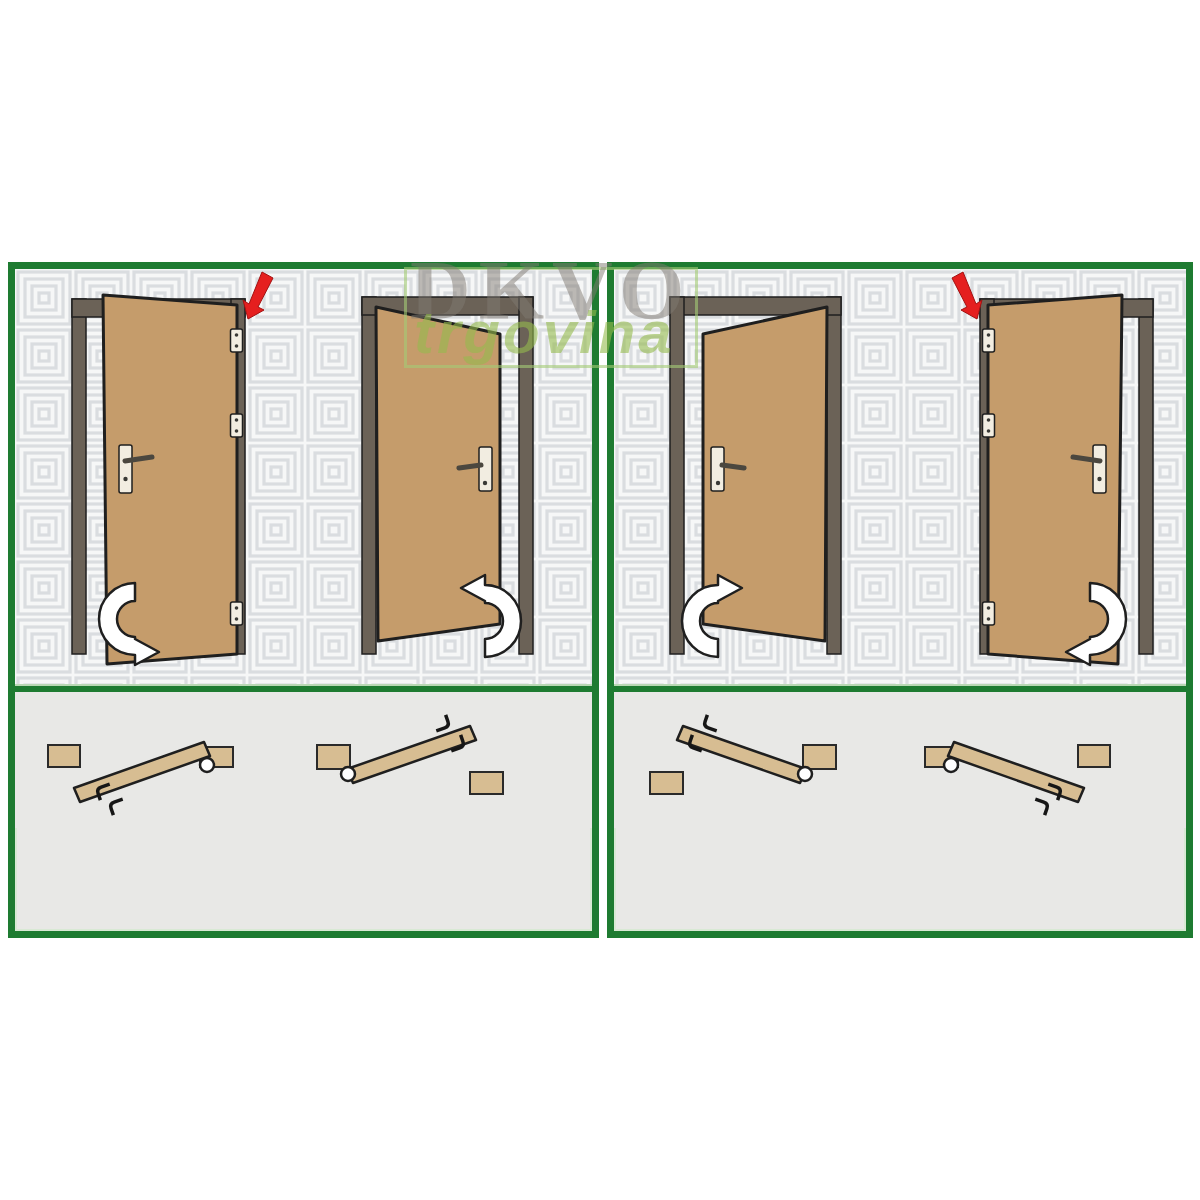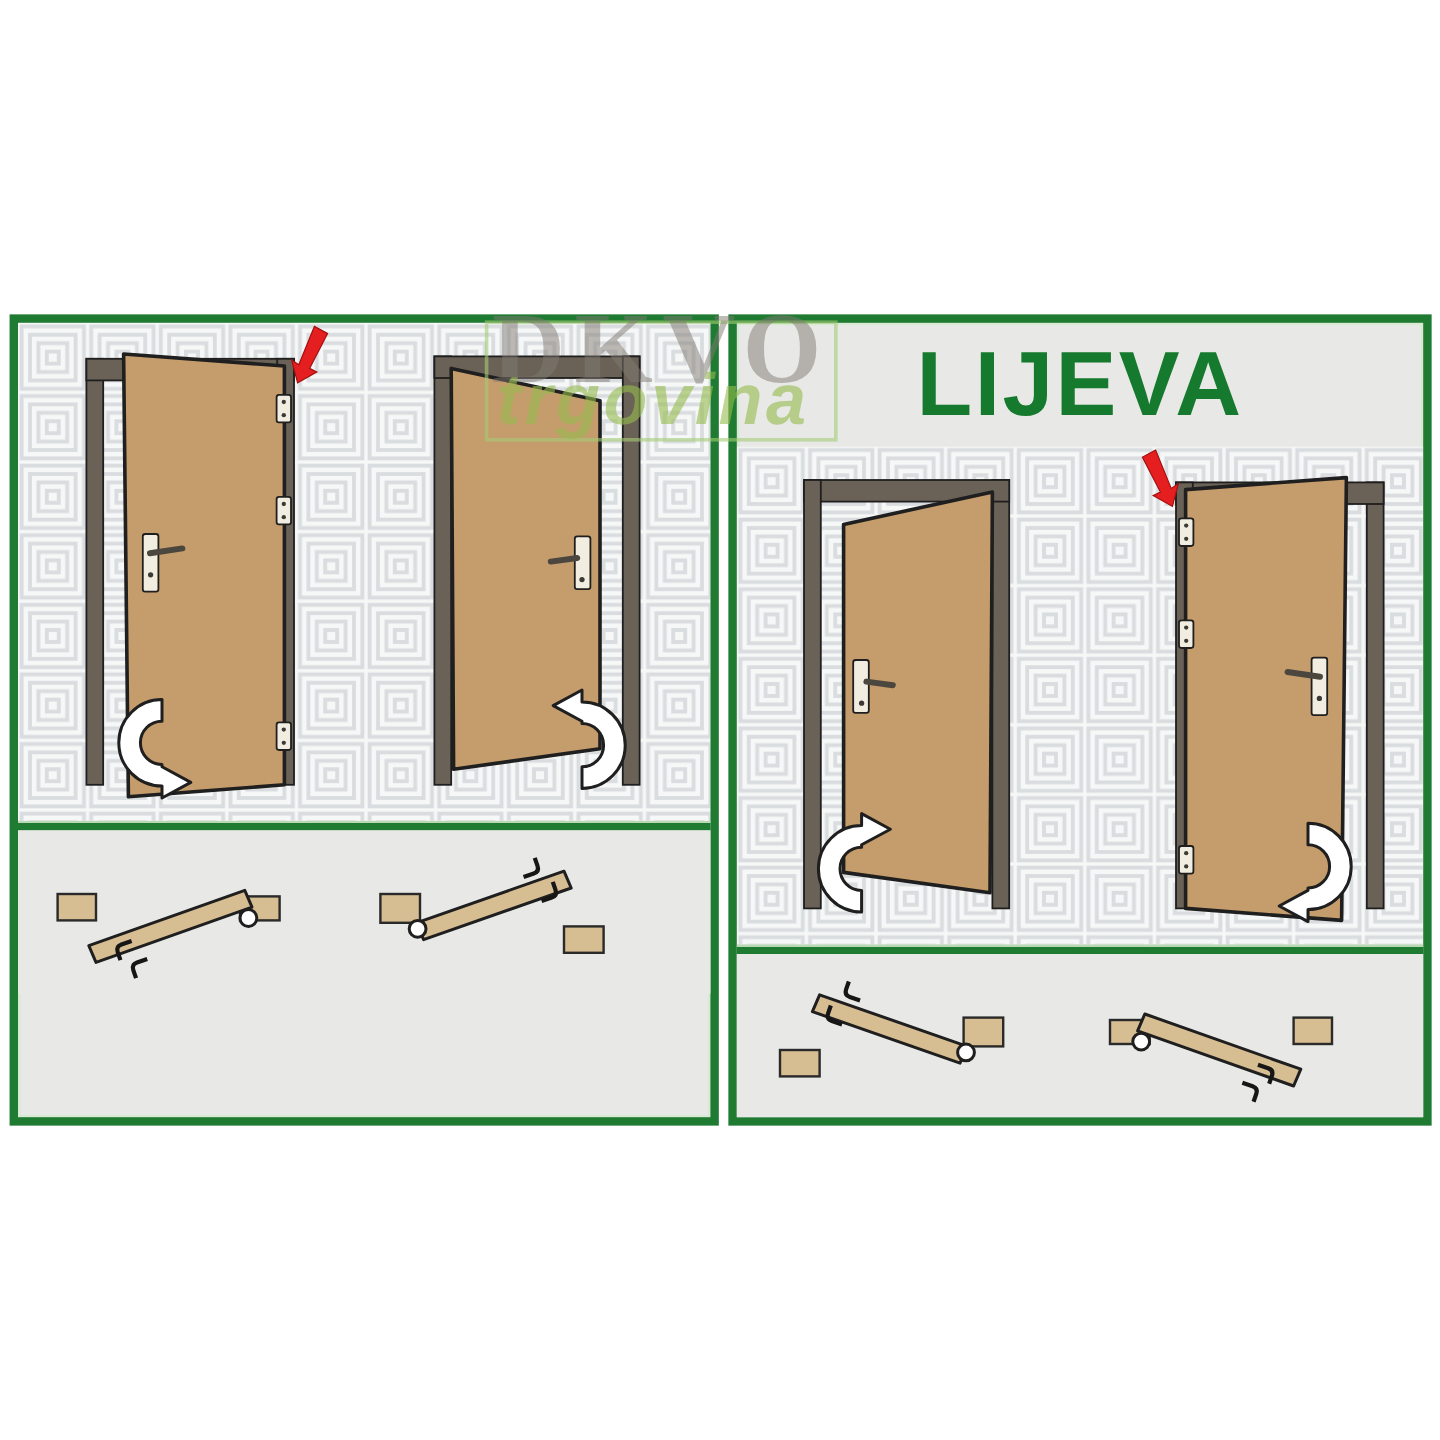--- a/index.html
+++ b/index.html
@@ -154,23 +154,20 @@
           <polygon points="332,77 455,34 461,48 338,91" class="planbar"></polygon>
           <path class="hook" d="M12,-2 H3 Q-2,-2 -2,3 V10" transform="translate(432,33) rotate(161)"></path>
           <path class="hook" d="M12,-2 H3 Q-2,-2 -2,3 V10" transform="translate(447,53) rotate(161)"></path>
           <circle cx="333" cy="82" r="7" class="pivot"></circle>
         </g>
       </svg>
     </div>
   </section>
 
   <section class="panel panel-right">
-    <div class="panel-header">
-      <h1>LIJEVA</h1>
-    </div>
 
     <div class="wall">
       <svg width="572" height="415" viewBox="0 0 572 415">
         <defs>
           <pattern id="mz-r" width="58" height="58" patternUnits="userSpaceOnUse">
             <rect width="58" height="58" fill="#f6f7f7"></rect>
             <rect x="3" y="3" width="52" height="52" fill="none" stroke="#dadde0" stroke-width="3.2"></rect>
             <rect x="10" y="10" width="38" height="38" fill="none" stroke="#dadde0" stroke-width="3.2"></rect>
             <rect x="17" y="17" width="24" height="24" fill="none" stroke="#dadde0" stroke-width="3.2"></rect>
             <rect x="24" y="24" width="10" height="10" fill="none" stroke="#dadde0" stroke-width="3.2"></rect>

